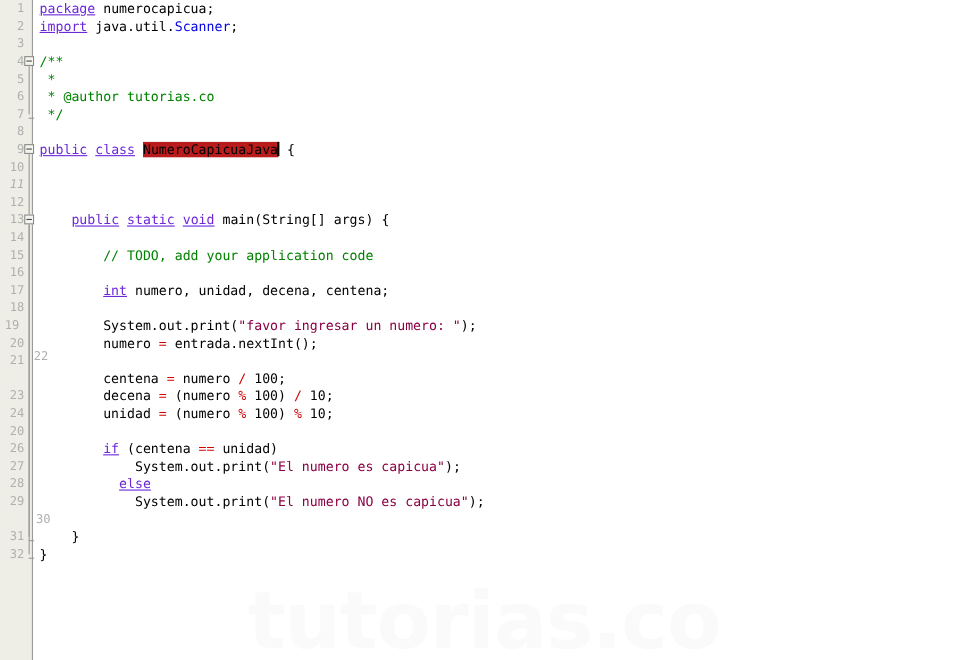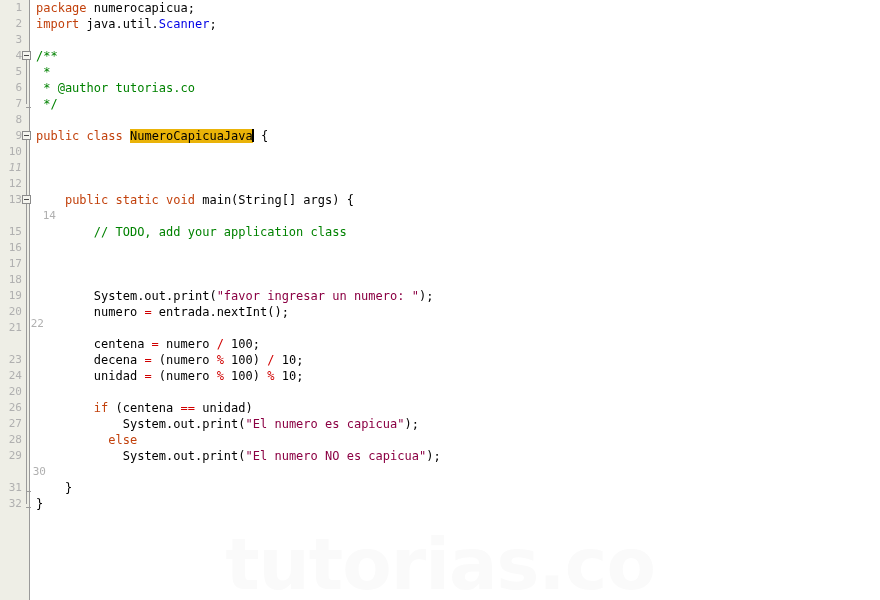--- a/index.html
+++ b/index.html
@@ -104,29 +104,29 @@
   }
   .cline {
     position: absolute;
     left: 0;
     height: 16px;
     line-height: 16px;
     white-space: pre;
   }
 
   
-  .kw   { color: #c2410c; }
+  .kw   { color: #6d28d9; text-decoration: underline; }
   .typ  { color: #0000e6; }
   .cmt  { color: #008200; }
   .str  { color: #8b0043; }
   .op   { color: #d00000; }
   .pln  { color: #000000; }
 
   .sel {
-    background: #eab308;
+    background: #b91c1c;
     color: #000000;
   }
   .caret {
     display: inline-block;
     width: 2px;
     height: 13px;
     background: #000000;
     vertical-align: -2px;
     margin-left: -1px;
   }
@@ -146,26 +146,26 @@
         <div class="gline" style="top: 48px;">4</div>
         <div class="gline" style="top: 64px;">5</div>
         <div class="gline" style="top: 80px;">6</div>
         <div class="gline" style="top: 96px;">7</div>
         <div class="gline" style="top: 112px;">8</div>
         <div class="gline" style="top: 128px;">9</div>
         <div class="gline" style="top: 144px;">10</div>
         <div class="gline" style="top: 160px; font-style: italic;">11</div>
         <div class="gline" style="top: 176px;">12</div>
         <div class="gline" style="top: 192px;">13</div>
-        <div class="gline" style="top: 208px; padding-left: 34px;">14</div>
+        <div class="gline" style="top: 208px;">14</div>
         <div class="gline" style="top: 224px;">15</div>
         <div class="gline" style="top: 240px;">16</div>
         <div class="gline" style="top: 256px;">17</div>
         <div class="gline" style="top: 272px;">18</div>
-        <div class="gline" style="top: 288px;">19</div>
+        <div class="gline" style="top: 288px; text-align: center;">19</div>
         <div class="gline" style="top: 304px;">20</div>
         <div class="gline" style="top: 320px;">21</div>
         <div class="gline" style="top: 316px; margin-left: 22px;">22</div>
         <div class="gline" style="top: 352px;">23</div>
         <div class="gline" style="top: 368px;">24</div>
         <div class="gline" style="top: 384px;">20</div>
         <div class="gline" style="top: 400px;">26</div>
         <div class="gline" style="top: 416px;">27</div>
         <div class="gline" style="top: 432px;">28</div>
         <div class="gline" style="top: 448px;">29</div>
@@ -208,24 +208,25 @@
 
     <div class="cline" style="top:144px"></div>
 
 
     <div class="cline" style="top:176px"></div>
 
     <div class="cline" style="top:192px"><span class="pln">    </span><span class="kw">public</span><span class="pln"> </span><span class="kw">static</span><span class="pln"> </span><span class="kw">void</span><span class="pln"> main(String[] args) {</span></div>
 
     <div class="cline" style="top:208px"></div>
 
-    <div class="cline" style="top:224px"><span class="pln">        </span><span class="cmt">// TODO, add your application class</span></div>
+    <div class="cline" style="top:224px"><span class="pln">        </span><span class="cmt">// TODO, add your application code</span></div>
 
     <div class="cline" style="top:240px"></div>
 
+    <div class="cline" style="top:256px"><span class="pln">        </span><span class="kw">int</span><span class="pln"> numero, unidad, decena, centena;</span></div>
 
     <div class="cline" style="top:272px"></div>
 
     <div class="cline" style="top:288px"><span class="pln">        </span><span class="pln">System.out.print(</span><span class="str">"favor ingresar un numero: "</span><span class="pln">);</span></div>
 
     <div class="cline" style="top:304px"><span class="pln">        </span><span class="pln">numero </span><span class="op">=</span><span class="pln"> entrada.nextInt();</span></div>
 
     <div class="cline" style="top:320px"></div>
 
     <div class="cline" style="top:336px"><span class="pln">        </span><span class="pln">centena </span><span class="op">=</span><span class="pln"> numero </span><span class="op">/</span><span class="pln"> 100;</span></div>

